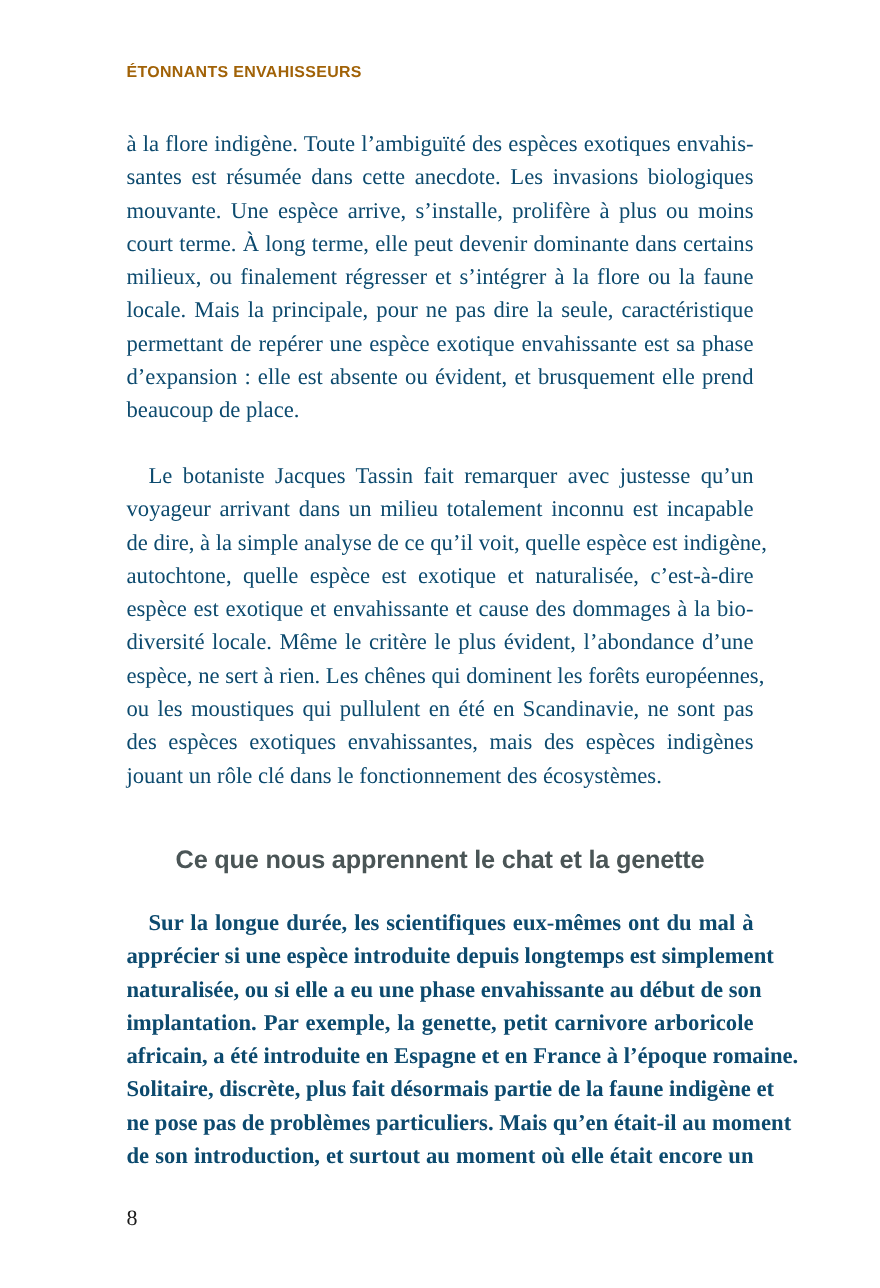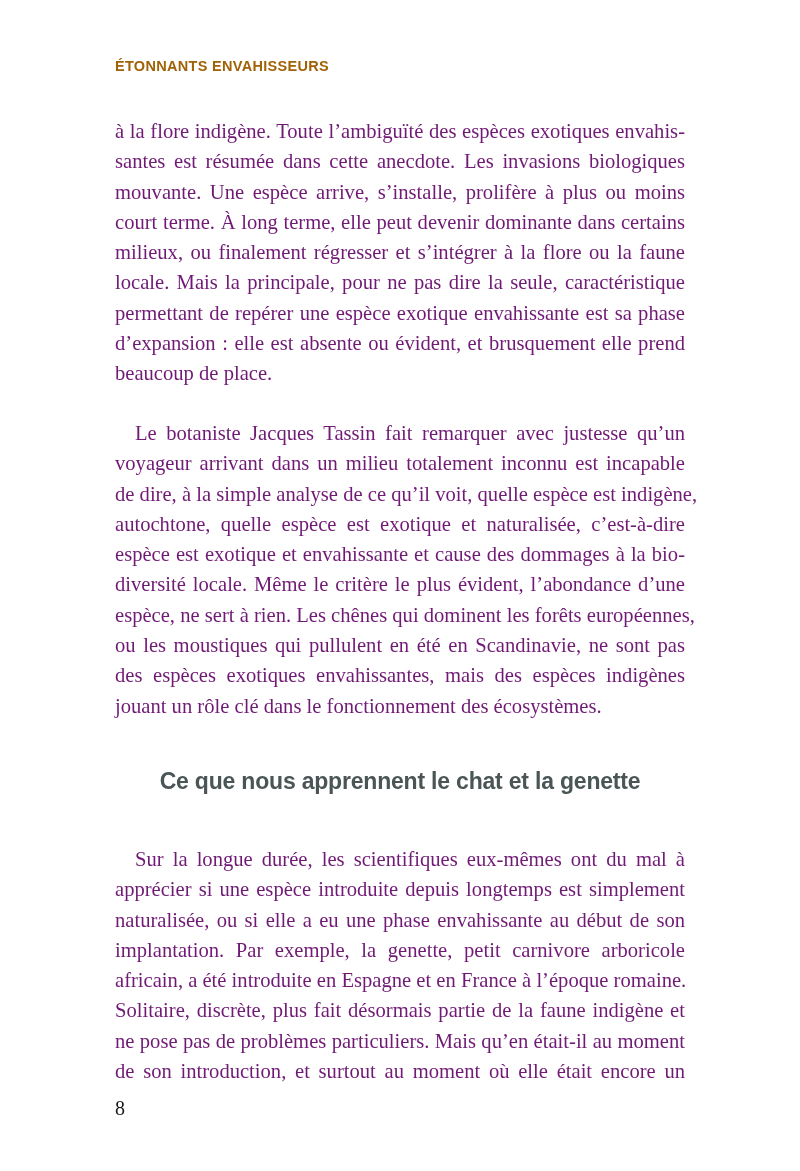--- a/index.html
+++ b/index.html
@@ -7,28 +7,28 @@
     .page { position:absolute; left:0; top:0; width:800px; height:1171px; }
     .running-head {
       position:absolute; left:115px; top:58px;
       font-family:"Liberation Sans", sans-serif; font-size:14.5px; letter-spacing:0.3px;
       color:#a16207;
       font-weight:bold;
     }
     .body-block {
       position:absolute; left:115px; width:570px;
       font-family:"Liberation Serif", serif; font-size:20.6px; line-height:30.3px;
-      color:#701a75; text-align:justify;
+      color:#0c4a6e; text-align:justify;
     }
     .line { display:block; white-space:nowrap; text-align:justify; text-align-last:justify; height:30.3px; }
     .line.last { text-align-last:left; }
     .line.indent { padding-left:20px; }
     #block1 { top:116px; }
     #block2 { top:418px; }
-    #block3 { top:844px; }
+    #block3 { top:824px;font-weight:bold; }
     .section-title {
       position:absolute; left:115px; width:570px; top:768px; text-align:center;
       font-family:"Liberation Sans", sans-serif; font-weight:bold; font-size:23px;
       color:#4a5556; letter-spacing:-0.2px;
     }
     .page-number {
       position:absolute; left:115px; top:1097px;
       font-family:"Liberation Serif", serif; font-size:20px; color:#1a1a1a;
     }
   </style>

